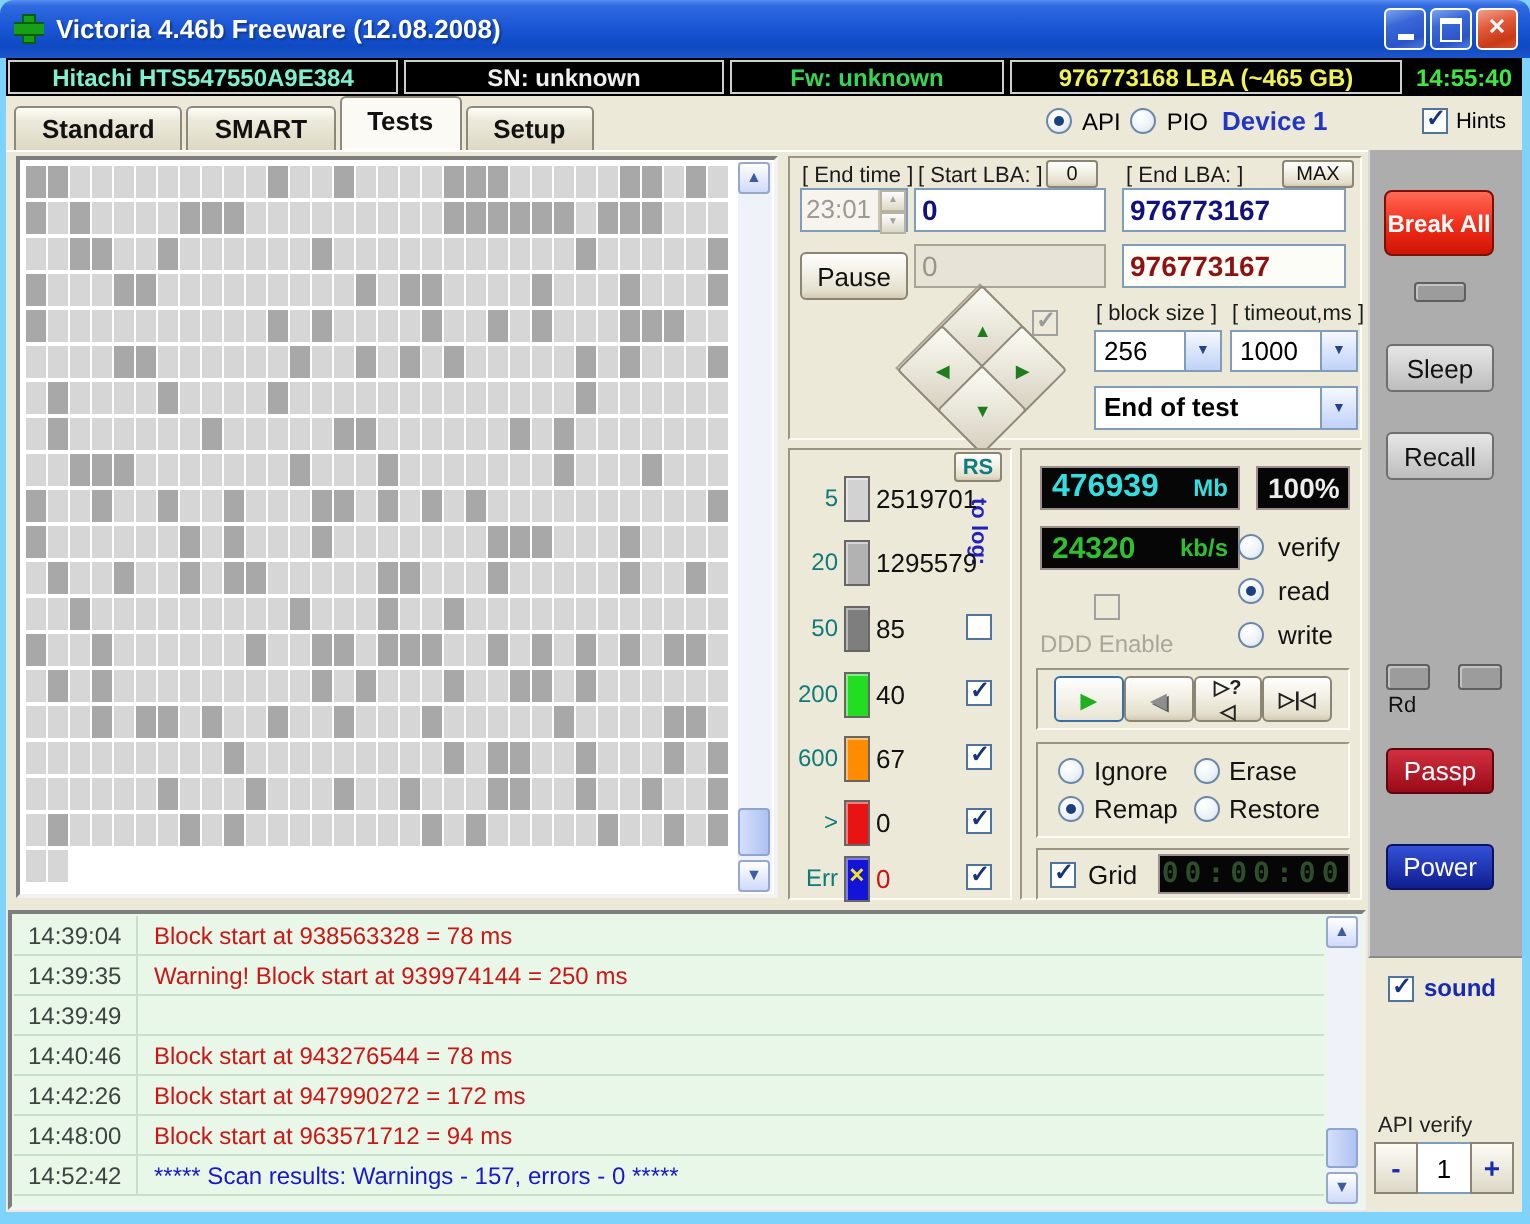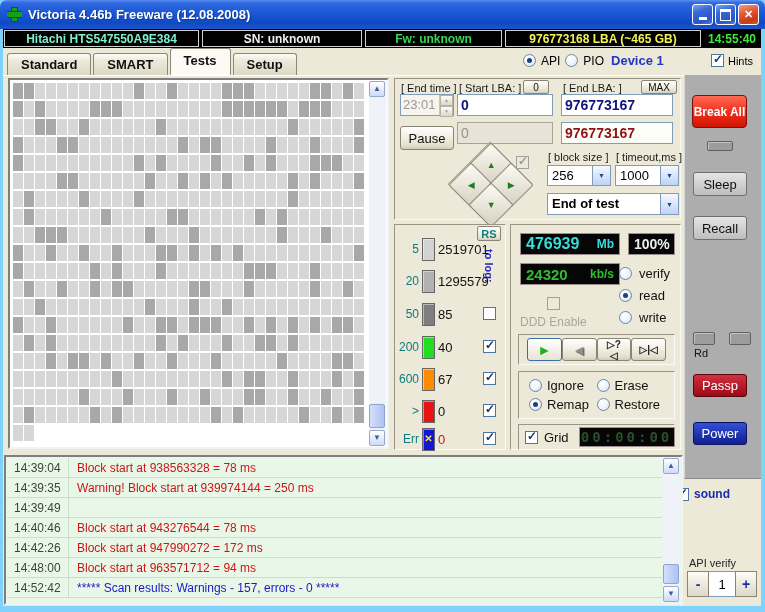--- a/index.html
+++ b/index.html
@@ -1016,21 +1016,21 @@
     <div class="abs led" style="left:22px;top:66px;width:26px;height:10px;"></div>
     <div class="abs graybtn" style="left:8px;top:97px;width:54px;height:24px;">Sleep</div>
     <div class="abs graybtn" style="left:8px;top:141px;width:54px;height:24px;">Recall</div>
     <div class="abs led" style="left:8px;top:257px;width:22px;height:13px;"></div>
     <div class="abs led" style="left:44px;top:257px;width:22px;height:13px;"></div>
     <div class="abs ledlbl" style="left:9px;top:272px;">Rd</div>
     <div class="abs ledlbl" style="left:42px;top:272px;margin-left:40px;">Wrt</div>
     <div class="abs passp" style="left:8px;top:299px;width:54px;height:23px;">Passp</div>
     <div class="abs power" style="left:8px;top:347px;width:54px;height:23px;">Power</div>
   </div>
-  <div class="abs soundrow" style="left:676px;top:487px;">
+  <div class="abs soundrow" style="left:694px;top:487px;">
     <span class="cb checked"></span>
     <span>sound</span>
   </div>
   <div class="abs apilbl" style="left:689px;top:557px;">API verify</div>
   <div class="abs numspin" style="left:687px;top:571px;">
     <span class="nb">-</span>
     <span class="nv">1</span>
     <span class="nb">+</span>
   </div>
 

